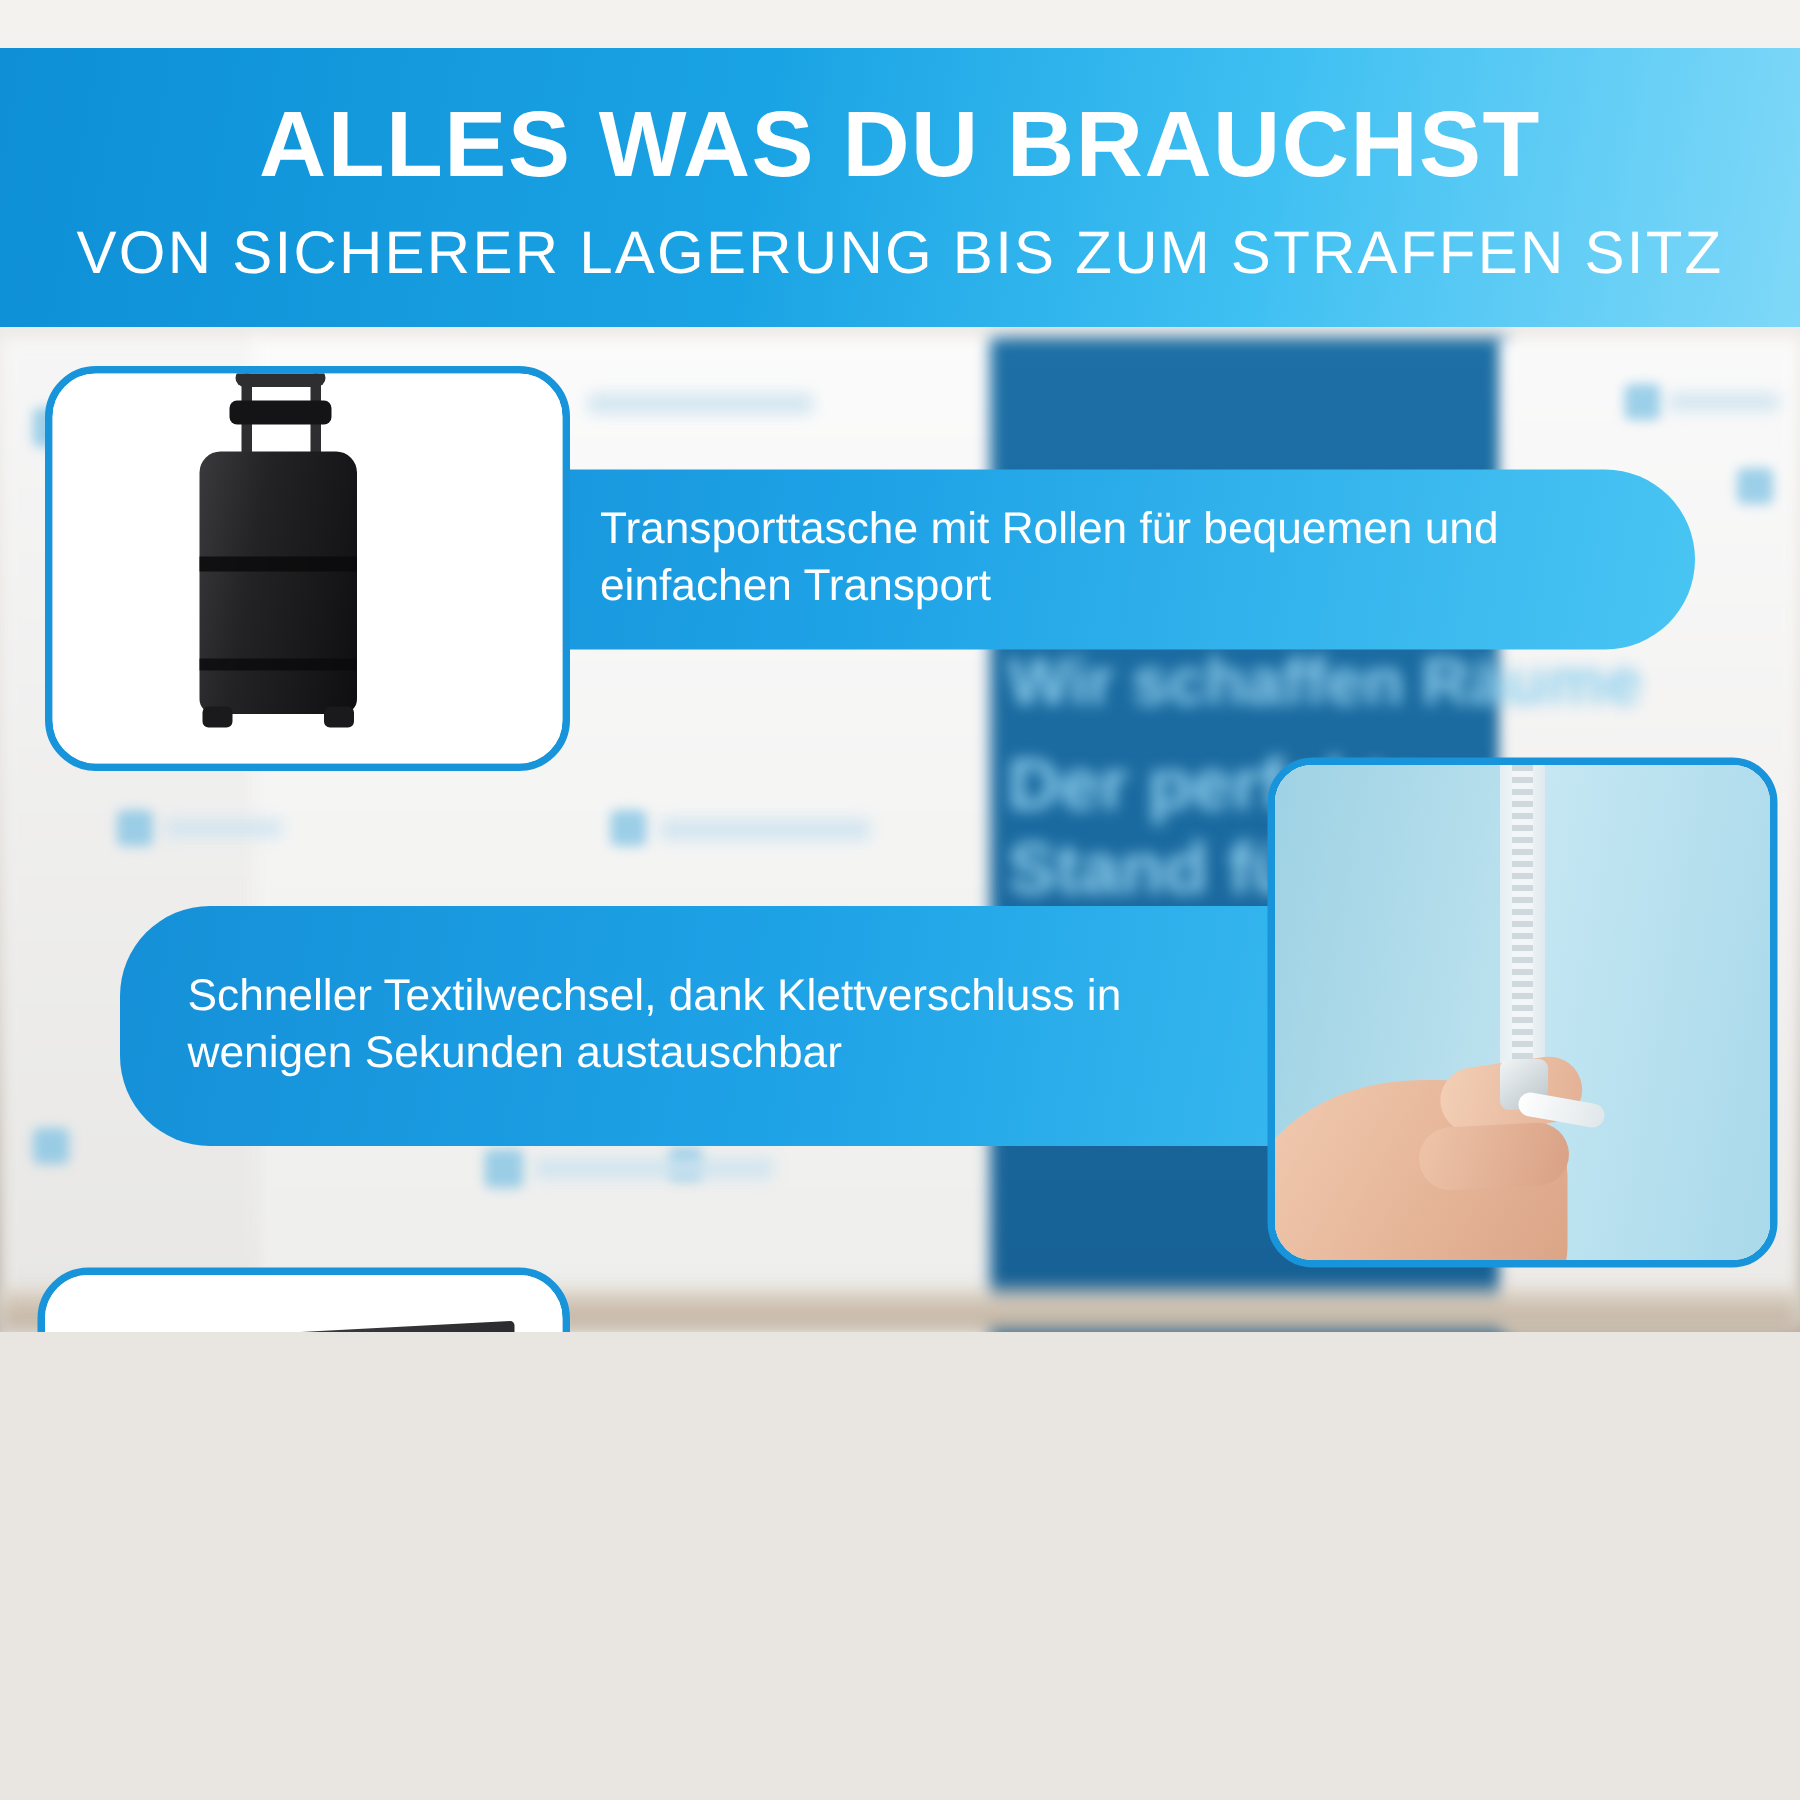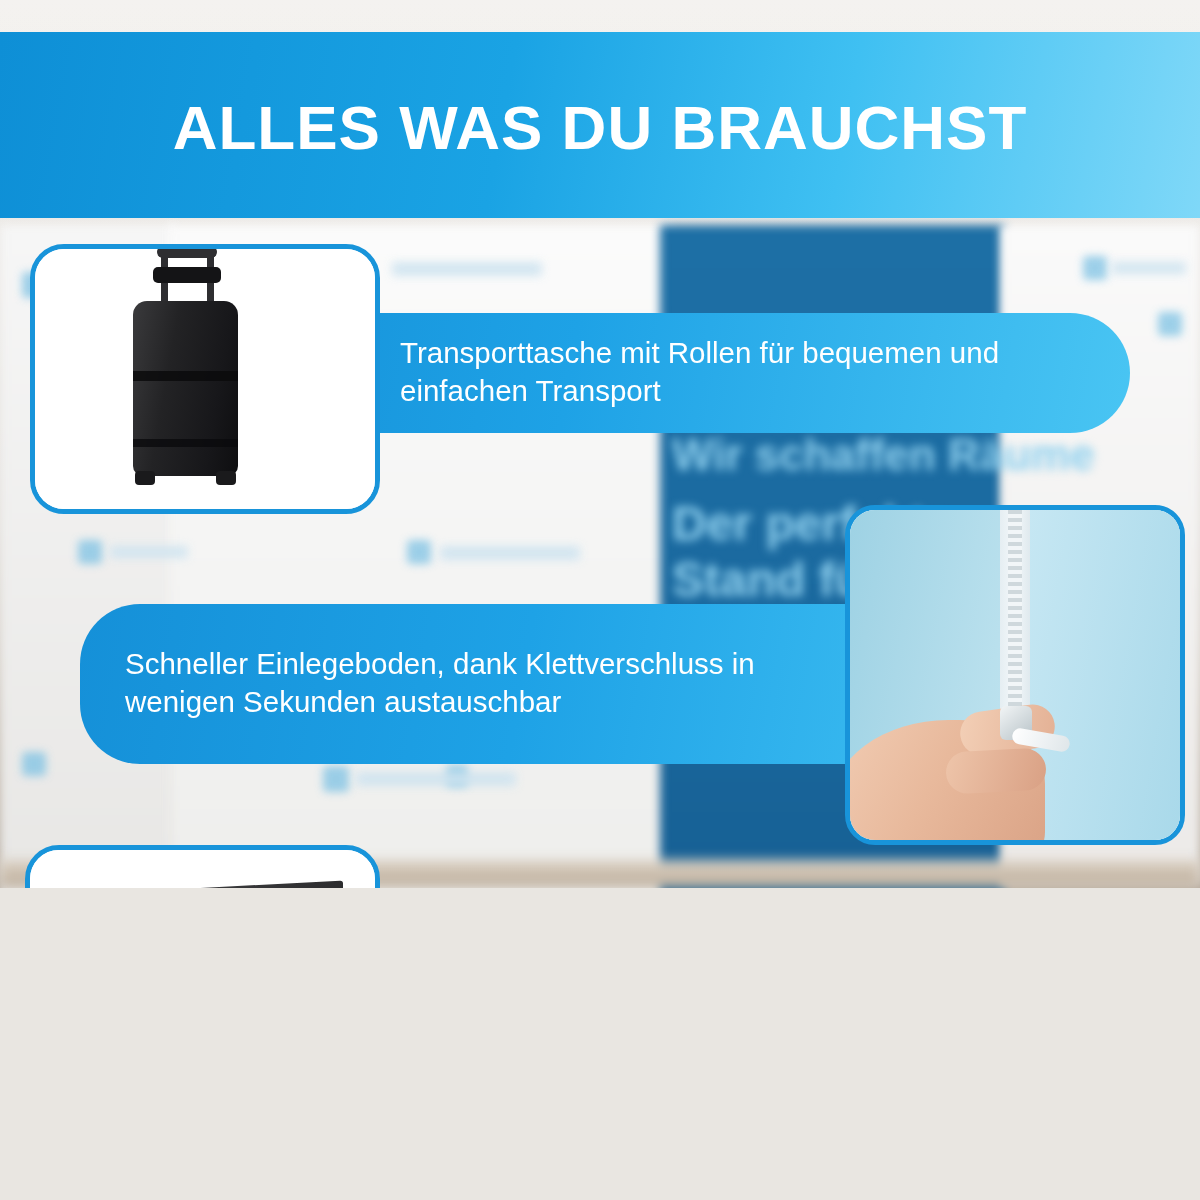--- a/index.html
+++ b/index.html
@@ -353,41 +353,42 @@
     <div class="blur-line" style="left:392px; top:262px; width:150px; height:14px;"></div>
     <div class="blur-line" style="left:1112px;top:262px; width:74px;  height:12px;"></div>
 
     <div class="blue-head" style="left:672px; top:430px; font-size:44px;">Wir schaffen Räume</div>
     <div class="blue-head" style="left:672px; top:496px; font-size:48px;">Der perfekte</div>
     <div class="blue-head" style="left:672px; top:552px; font-size:48px;">Stand für Sie</div>
   </div>
 
   <div class="header">
     <div class="header-title">ALLES WAS DU BRAUCHST</div>
+    <div class="header-sub">VON SICHERER LAGERUNG BIS ZUM STRAFFEN SITZ</div>
   </div>
 
   <div class="bubble bubble-1">
     <span>Transporttasche mit Rollen für bequemen und einfachen Transport</span>
   </div>
   <div class="card card-bag">
     <div class="bag-wrap">
       <div class="bag-handle-l"></div>
       <div class="bag-handle-r"></div>
       <div class="bag-handle-top"></div>
       <div class="bag-body"></div>
       <div class="bag-grip"></div>
       <div class="bag-seam"></div>
       <div class="bag-seam2"></div>
       <div class="bag-wheel l"></div>
       <div class="bag-wheel r"></div>
     </div>
   </div>
 
   <div class="bubble bubble-2">
-    <span>Schneller Einlegeboden, dank Klettverschluss in wenigen Sekunden austauschbar</span>
+    <span>Schneller Textilwechsel, dank Klettverschluss in wenigen Sekunden austauschbar</span>
   </div>
   <div class="card card-zip">
     <div class="zip-wrap">
       <div class="zip-fabric-l"></div>
       <div class="zip-fabric-r"></div>
       <div class="zip-track"></div>
       <div class="zip-teeth"></div>
       <div class="hand"></div>
       <div class="finger1"></div>
       <div class="finger2"></div>

